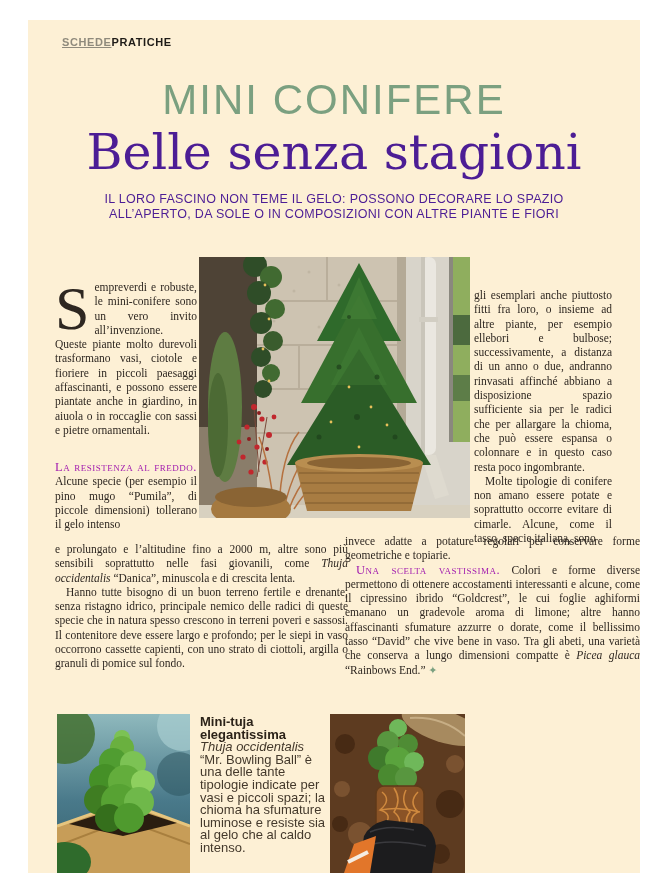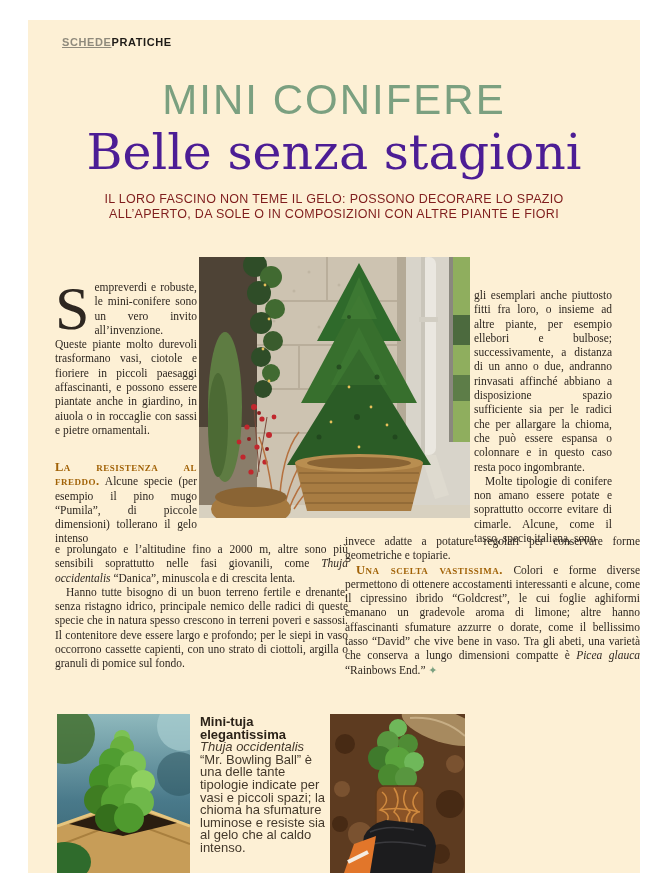--- a/index.html
+++ b/index.html
@@ -18,36 +18,36 @@
     position:absolute;left:0;top:56px;width:100%;margin:0;text-align:center;
     font-family:"Liberation Sans",sans-serif;font-weight:400;font-size:42px;
     letter-spacing:2px;color:#7ba080;
   }
   .subtitle{
     position:absolute;left:0;top:104px;width:100%;margin:0;text-align:center;
     font-family:"DejaVu Serif",serif;font-weight:400;font-size:49px;color:#4c1d95;
   }
   .standfirst{
     position:absolute;left:56px;top:172px;width:500px;text-align:center;
-    font-size:12.5px;line-height:14.5px;letter-spacing:.3px;color:#7f1d1d;font-weight:400;
+    font-size:12.5px;line-height:14.5px;letter-spacing:.3px;color:#4c1d95;font-weight:400;
   }
   .bt{
     position:absolute;font-family:"Liberation Serif",serif;font-size:11.5px;
     line-height:14.3px;color:#2e2721;text-align:justify;
   }
   .bt p{margin:0;}
   .bt p.ind{text-indent:11px;}
   .colA{left:27px;top:260px;width:142px;}
   .dropcap{
     float:left;font-family:"Liberation Serif",serif;font-size:62px;line-height:50px;
     margin:3px 5px 0 0;color:#2e2721;
   }
   .freddo{left:27px;top:440px;width:142px;}
   .h-inline{
-    font-variant:small-caps;font-weight:700;color:#a16207;
+    font-variant:small-caps;font-weight:400;color:#a21caf;
     font-size:12.5px;letter-spacing:.5px;
   }
   .leftwide{left:27px;top:522px;width:293px;}
   .rightnarrow{left:446px;top:268px;width:138px;}
   .rightwide{left:317px;top:514px;width:295px;}
   .sp-top{margin-top:13px;}
   .endmark{color:#7ba080;font-size:11px;font-family:"DejaVu Sans",sans-serif;}
   .photo{position:absolute;display:block;}
   .hero{left:171px;top:237px;width:271px;height:261px;}
   .photoL{left:29px;top:694px;width:133px;height:159px;}

